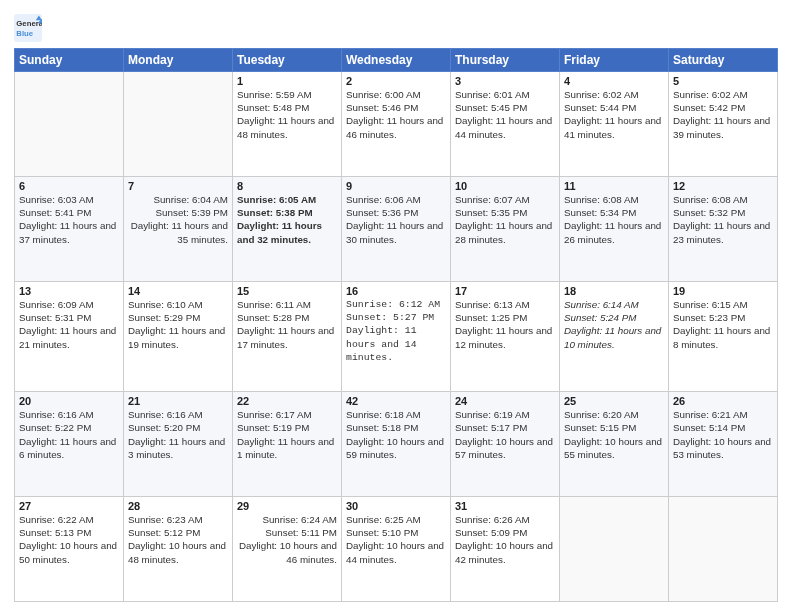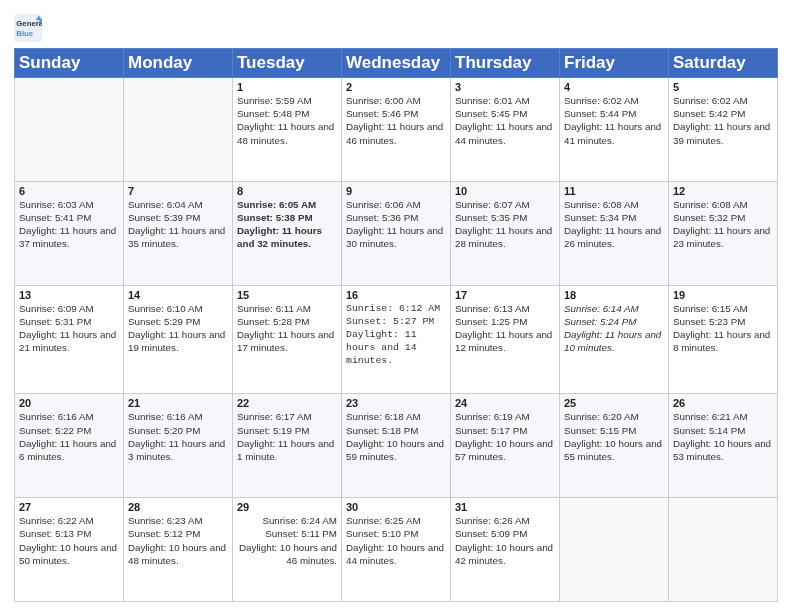--- a/index.html
+++ b/index.html
@@ -51,21 +51,21 @@
       border-collapse: collapse;
       width: 100%;
       table-layout: fixed;
       font-size: 10.5px;
     }
     .calendar thead th {
       background: #3d6bbf;
       color: #fff;
       padding: 4px 4px;
       text-align: left;
-      font-size: 17px;
+      font-size: 12px;
       font-weight: bold;
       border: 1px solid #5580cc;
     }
     .calendar tbody td {
       border: 1px solid #ccc;
       vertical-align: top;
       padding: 3px 4px;
       height: 82px;
       background: #fff;
     }
@@ -163,21 +163,21 @@
         </tr>
         <tr>
           <td>
             <span class="day-num">6</span>
             <div class="day-info" style="white-space: pre-line;">Sunrise: 6:03 AM
 Sunset: 5:41 PM
 Daylight: 11 hours and 37 minutes.</div>
           </td>
           <td>
             <span class="day-num">7</span>
-            <div class="day-info" style="white-space: pre-line;">Sunrise: 6:04 AM
+            <div class="day-info" style="white-space: pre-line; text-align: right;">Sunrise: 6:04 AM
 Sunset: 5:39 PM
 Daylight: 11 hours and 35 minutes.</div>
           </td>
           <td>
             <span class="day-num">8</span>
             <div class="day-info" style="white-space: pre-line; font-weight: bold;">Sunrise: 6:05 AM
 Sunset: 5:38 PM
 Daylight: 11 hours and 32 minutes.</div>
           </td>
           <td>
@@ -262,21 +262,21 @@
 Sunset: 5:20 PM
 Daylight: 11 hours and 3 minutes.</div>
           </td>
           <td>
             <span class="day-num">22</span>
             <div class="day-info" style="white-space: pre-line;">Sunrise: 6:17 AM
 Sunset: 5:19 PM
 Daylight: 11 hours and 1 minute.</div>
           </td>
           <td>
-            <span class="day-num">23</span>
+            <span class="day-num">42</span>
             <div class="day-info" style="white-space: pre-line;">Sunrise: 6:18 AM
 Sunset: 5:18 PM
 Daylight: 10 hours and 59 minutes.</div>
           </td>
           <td>
             <span class="day-num">24</span>
             <div class="day-info" style="white-space: pre-line;">Sunrise: 6:19 AM
 Sunset: 5:17 PM
 Daylight: 10 hours and 57 minutes.</div>
           </td>

